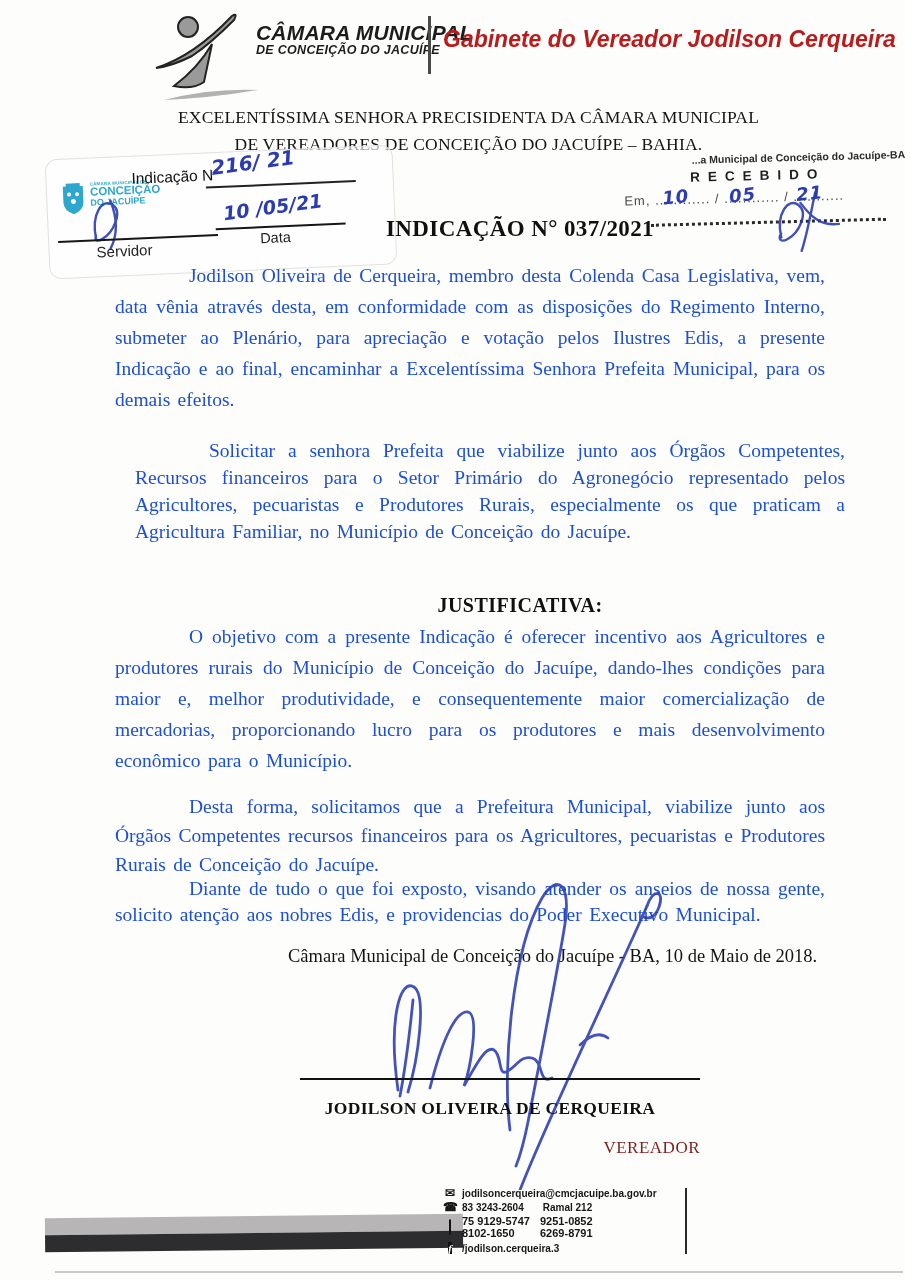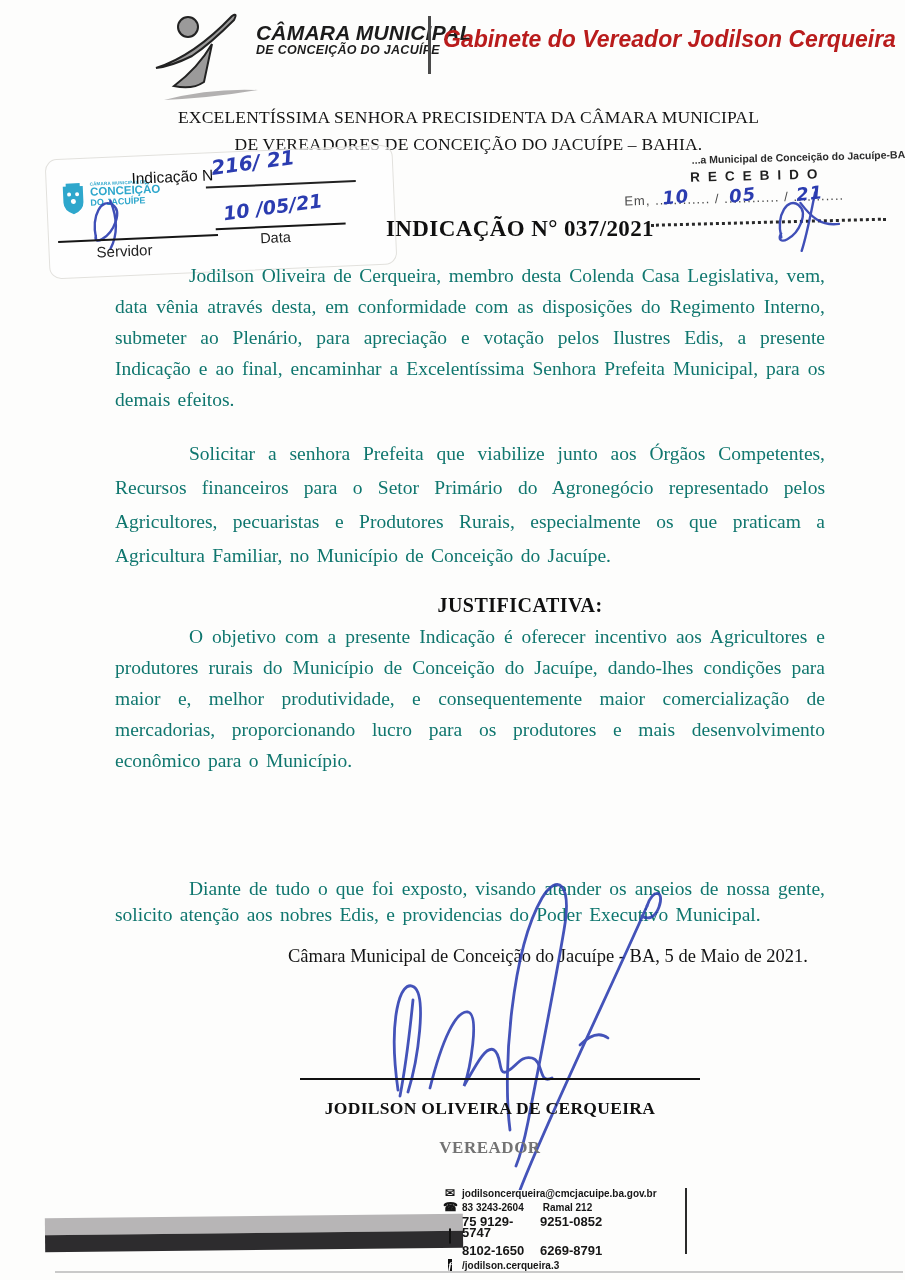--- a/index.html
+++ b/index.html
@@ -39,45 +39,45 @@
   .stamp-right{position:absolute;left:610px;top:152px;width:296px;transform:rotate(-1.5deg);font-family:"Liberation Sans",sans-serif;}
   .sr-org{font-size:10.5px;font-weight:bold;color:#2b2b2b;text-align:right;white-space:nowrap;}
   .sr-received{margin-top:4px;text-align:center;font-size:13.5px;font-weight:bold;letter-spacing:8px;color:#1f1f1f;}
   .sr-em{position:relative;margin-top:7px;margin-left:14px;font-size:13px;color:#4a4a4a;letter-spacing:1px;white-space:nowrap;}
   .sr-em .hand{position:absolute;top:-6px;font-size:18px;transform:rotate(-4deg);}
   .sr-dotline{margin-top:16px;margin-left:40px;width:235px;border-bottom:3px dotted #2a2a2a;}
   
   .doc-title{position:absolute;left:115px;top:216px;width:810px;text-align:center;font-size:23px;font-weight:bold;letter-spacing:0.4px;color:#101010;}
   .justificativa{position:absolute;left:115px;top:594px;width:810px;text-align:center;font-size:20px;font-weight:bold;letter-spacing:0.5px;color:#101010;}
   
-  .para{position:absolute;left:115px;width:710px;font-size:19.5px;text-align:justify;text-indent:74px;color:#0f766e;word-spacing:2.5px;}
+  .para{position:absolute;left:115px;width:710px;font-size:19.5px;text-align:justify;text-indent:74px;color:#1d4ed8;word-spacing:2.5px;}
   .p1{top:260px;line-height:31px;}
-  .p2{top:437px;line-height:34px;}
+  .p2{top:437px;line-height:27px;margin-left:20px;}
   .p3{top:621px;line-height:31px;}
   .p4{top:792px;line-height:29px;}
   .p5{top:876px;line-height:26px;}
   .dateline{position:absolute;left:288px;top:946px;font-size:18.5px;white-space:nowrap;color:#141414;}
   
   .sig-line{position:absolute;left:300px;top:1078px;width:400px;border-bottom:2.5px solid #111;}
   .sig-name{position:absolute;left:280px;top:1098px;width:420px;text-align:center;font-size:17.5px;font-weight:bold;letter-spacing:0.3px;color:#101010;}
-  .sig-role{position:absolute;left:280px;top:1138px;width:420px;text-align:center;font-size:17px;font-weight:bold;letter-spacing:0.5px;color:#737373;}
+  .sig-role{position:absolute;left:280px;top:1138px;width:420px;text-align:right;font-size:17px;font-weight:normal;letter-spacing:0.5px;color:#7f1d1d;}
   .sig-svg{position:absolute;left:280px;top:860px;pointer-events:none;}
   .scrawl{position:absolute;pointer-events:none;}
   
   .bars{position:absolute;left:45px;top:1216px;width:418px;transform:rotate(-0.6deg);}
   .bar-gray{height:17px;background:#b7b5b6;}
   .bar-black{height:17px;background:#2d2c2e;}
   .footer{position:absolute;left:443px;top:1186px;width:462px;height:76px;display:flex;
     font-family:"Liberation Sans",sans-serif;font-weight:bold;color:#161616;}
   .f-left{width:238px;padding-top:2px;display:flex;flex-direction:column;gap:3px;}
   .f-row{display:flex;align-items:center;gap:5px;font-size:10px;line-height:11px;}
   .f-ic{width:14px;text-align:center;font-size:12px;flex:0 0 14px;}
   .mob-icon{width:8px;height:15px;border:1.5px solid #111;border-radius:2px;margin:0 auto;}
   .fb-icon{width:12px;height:12px;background:#111;color:#fff;font-family:"Liberation Serif",serif;font-style:italic;font-size:11px;line-height:12px;text-align:center;margin:0 auto;}
-  .mob-grid{display:grid;grid-template-columns:78px auto;row-gap:7px;font-size:13px;}
+  .mob-grid{display:grid;grid-template-columns:78px auto;row-gap:1px;font-size:11px;}
   .f-div{width:2px;background:#2a2a2a;margin:2px 8px 8px 4px;}
   .f-right{padding-top:2px;font-size:10px;line-height:13px;white-space:nowrap;}
   .bottom-line{position:absolute;left:55px;top:1271px;width:848px;height:2px;background:#c9c9c9;}
   .ramal{margin-left:14px;}
 </style>
 </head>
 <body>
 
 <div class="page">
 
@@ -153,22 +153,23 @@
       </g>
     </svg>
   </div>
 
   <div class="doc-title">INDICAÇÃO N° 037/2021</div>
 
   <div class="para p1">Jodilson Oliveira de Cerqueira, membro desta Colenda Casa Legislativa, vem, data vênia através desta, em conformidade com as disposições do Regimento Interno, submeter ao Plenário, para apreciação e votação pelos Ilustres Edis, a presente Indicação e ao final, encaminhar a Excelentíssima Senhora Prefeita Municipal, para os demais efeitos.</div>
   <div class="para p2">Solicitar a senhora Prefeita que viabilize junto aos Órgãos Competentes, Recursos financeiros para o Setor Primário do Agronegócio representado pelos Agricultores, pecuaristas e Produtores Rurais, especialmente os que praticam a Agricultura Familiar, no Município de Conceição do Jacuípe.</div>
   <div class="justificativa">JUSTIFICATIVA:</div>
   <div class="para p3">O objetivo com a presente Indicação é oferecer incentivo aos Agricultores e produtores rurais do Município de Conceição do Jacuípe, dando-lhes condições para maior e, melhor produtividade, e consequentemente maior comercialização de mercadorias, proporcionando lucro para os produtores e mais desenvolvimento econômico para o Município.</div>
+  <div class="para p4">Desta forma, solicitamos que a Prefeitura Municipal, viabilize junto aos Órgãos Competentes recursos financeiros para os Agricultores, pecuaristas e Produtores Rurais de Conceição do Jacuípe.</div>
   <div class="para p5">Diante de tudo o que foi exposto, visando atender os anseios de nossa gente, solicito atenção aos nobres Edis, e providencias do Poder Executivo Municipal.</div>
-  <div class="dateline">Câmara Municipal de Conceição do Jacuípe - BA, 5 de Maio de 2021.</div>
+  <div class="dateline">Câmara Municipal de Conceição do Jacuípe - BA, 10 de Maio de 2018.</div>
 
   <svg class="sig-svg" width="440" height="330" viewBox="0 0 440 330">
     <g fill="none" stroke="#2b3cb0" stroke-width="2.8" stroke-linecap="round" opacity="0.88">
       <path d="M118 230 C108 160 120 118 134 127 C147 136 138 200 128 232"></path>
       <path d="M133 140 C129 180 124 215 120 236"></path>
       <path d="M150 228 C162 180 176 150 188 152 C200 155 190 210 184 226 C196 205 206 185 214 190 C222 195 218 215 226 212 C236 208 240 195 252 198 C264 201 258 225 272 218"></path>
       <path d="M230 270 C222 210 232 90 262 38 C278 12 292 24 284 70 C274 130 258 210 248 262 C244 282 240 296 236 306"></path>
       <path d="M240 330 C268 258 330 130 367 46"></path>
       <path d="M367 46 C373 28 385 30 379 47 C375 58 368 60 362 56"></path>
       <path d="M300 185 C310 175 320 172 328 178"></path>

